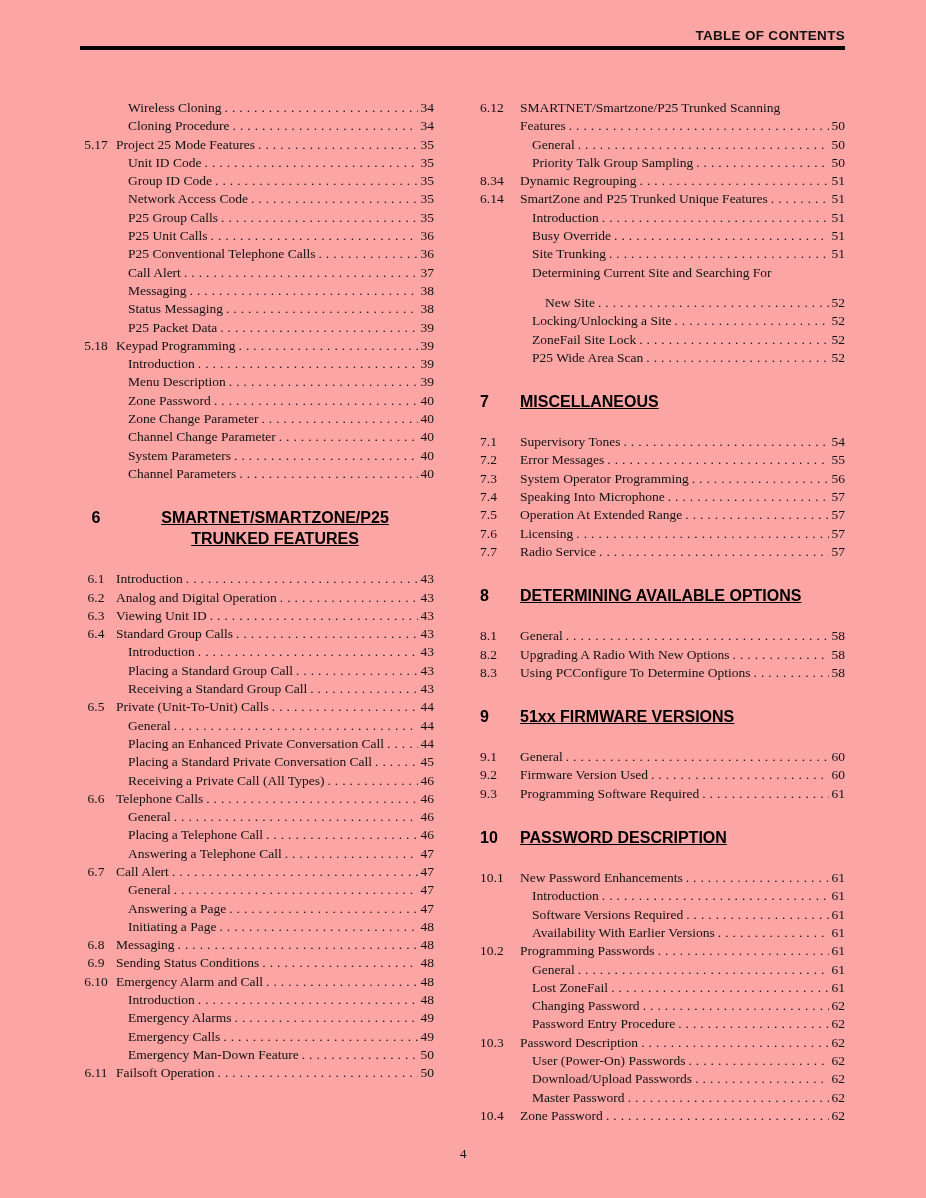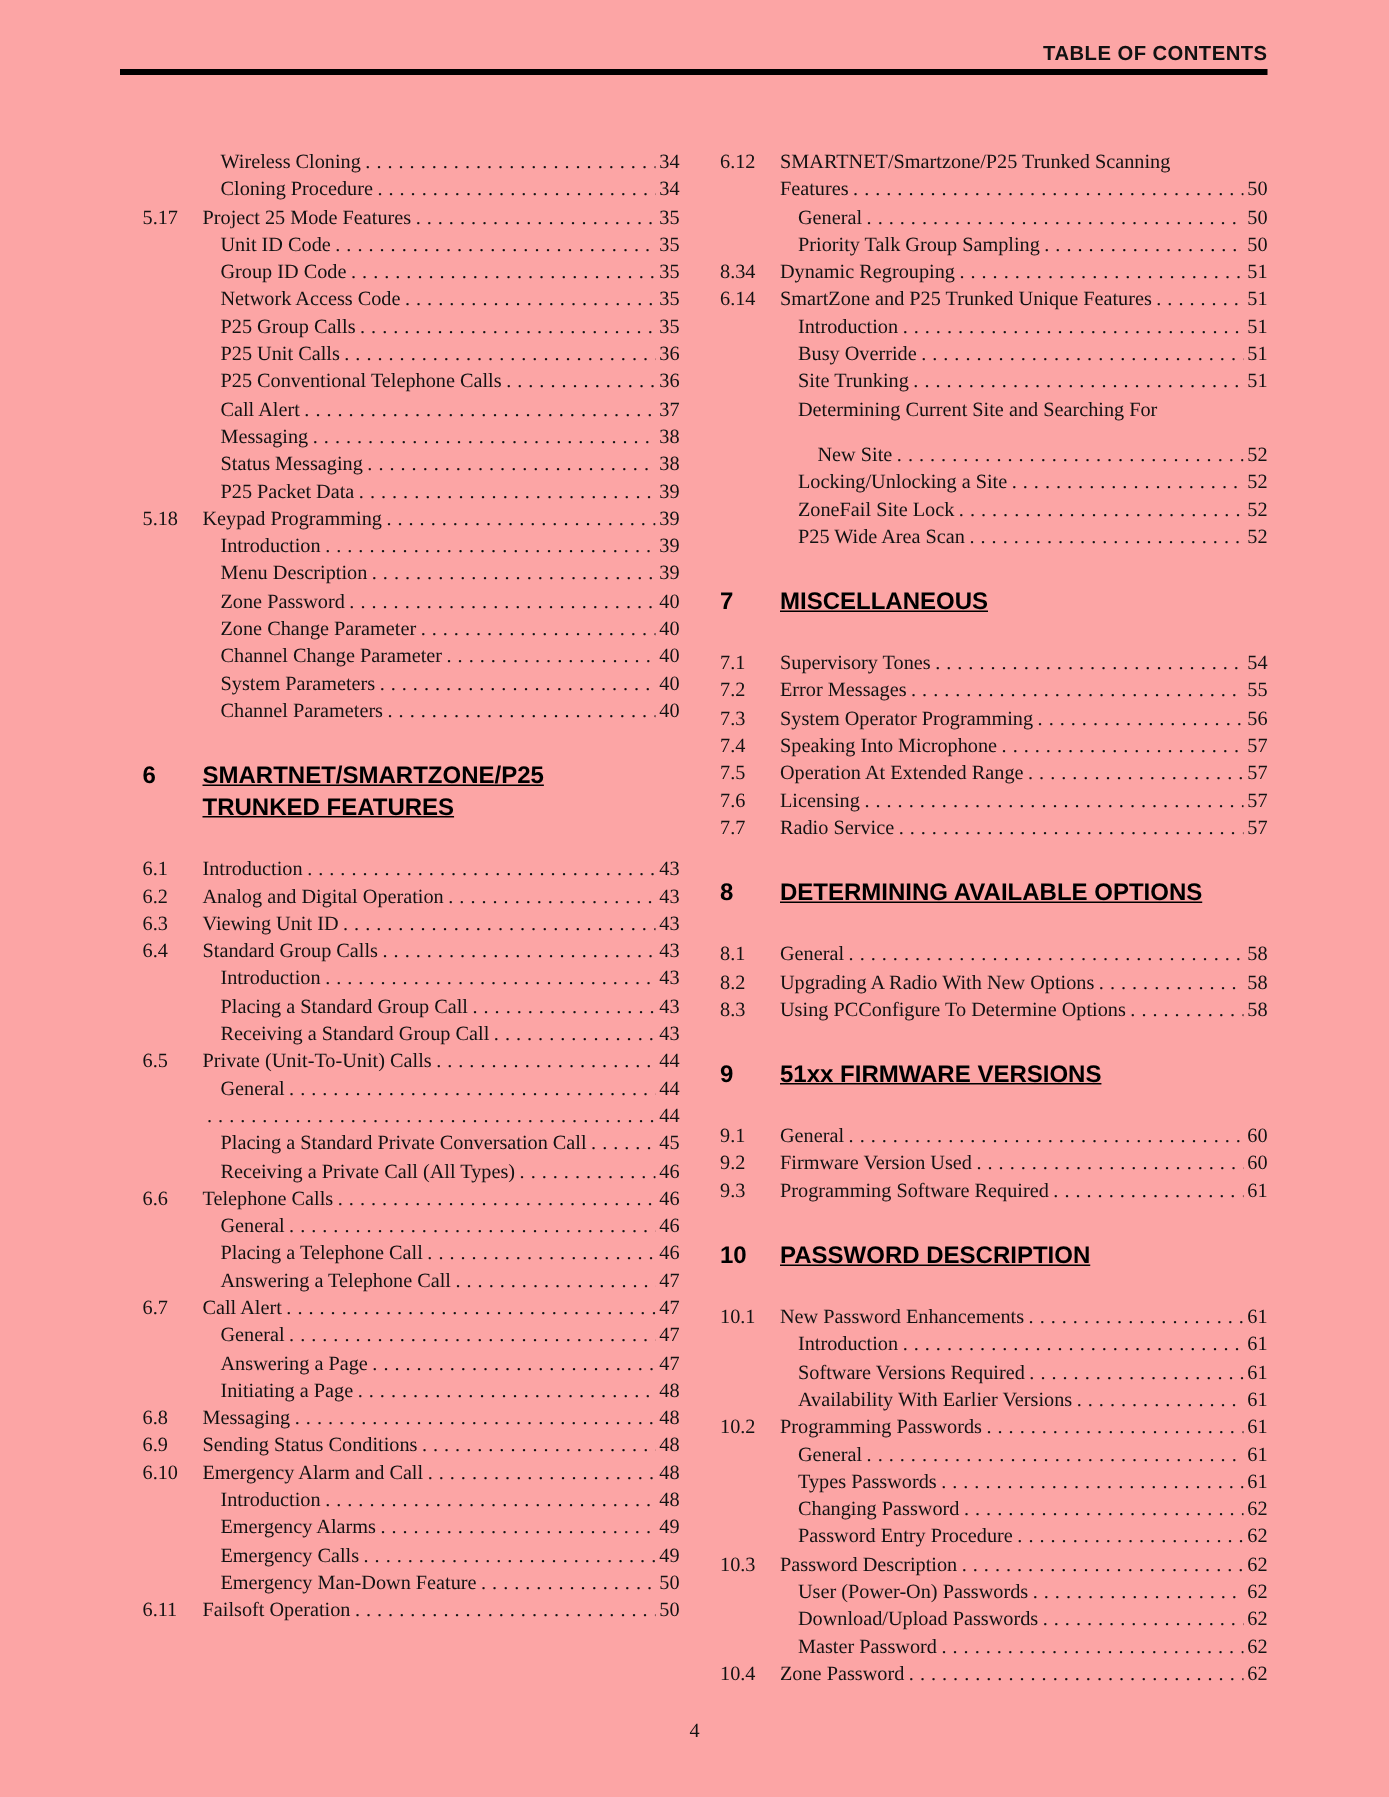--- a/index.html
+++ b/index.html
@@ -27,21 +27,21 @@
   }
   .header-rule {
     position: absolute;
     top: 46px;
     left: 80px;
     right: 81px;
     height: 4px;
     background: #000;
   }
   .col { position: absolute; top: 99px; }
-  .col-left  { left: 95px;  width: 358px; }
+  .col-left  { left: 76px;  width: 358px; text-align: center; }
   .col-right { left: 480px; width: 365px; }
 
   .toc-entry {
     display: flex;
     align-items: baseline;
     min-height: 18.3px;
     line-height: 18.3px;
   }
   .num { flex: 0 0 40px; white-space: nowrap; }
   .title { flex: 0 1 auto; white-space: nowrap; }
@@ -272,20 +272,21 @@
         <span class="page-num">44</span>
       </div>
       <div class="toc-entry indent-1">
         <span class="num"></span>
         <span class="title">General</span>
         <span class="leader"></span>
         <span class="page-num">44</span>
       </div>
       <div class="toc-entry indent-1">
         <span class="num"></span>
+        <span class="title">Placing an Enhanced Private Conversation Call</span>
         <span class="leader"></span>
         <span class="page-num">44</span>
       </div>
       <div class="toc-entry indent-1">
         <span class="num"></span>
         <span class="title">Placing a Standard Private Conversation Call</span>
         <span class="leader"></span>
         <span class="page-num">45</span>
       </div>
       <div class="toc-entry indent-1">
@@ -605,21 +606,21 @@
         <span class="page-num">61</span>
       </div>
       <div class="toc-entry indent-1">
         <span class="num"></span>
         <span class="title">General</span>
         <span class="leader"></span>
         <span class="page-num">61</span>
       </div>
       <div class="toc-entry indent-1">
         <span class="num"></span>
-        <span class="title">Types Passwords</span>
+        <span class="title">Lost ZoneFail</span>
         <span class="leader"></span>
         <span class="page-num">61</span>
       </div>
       <div class="toc-entry indent-1">
         <span class="num"></span>
         <span class="title">Changing Password</span>
         <span class="leader"></span>
         <span class="page-num">62</span>
       </div>
       <div class="toc-entry indent-1">

